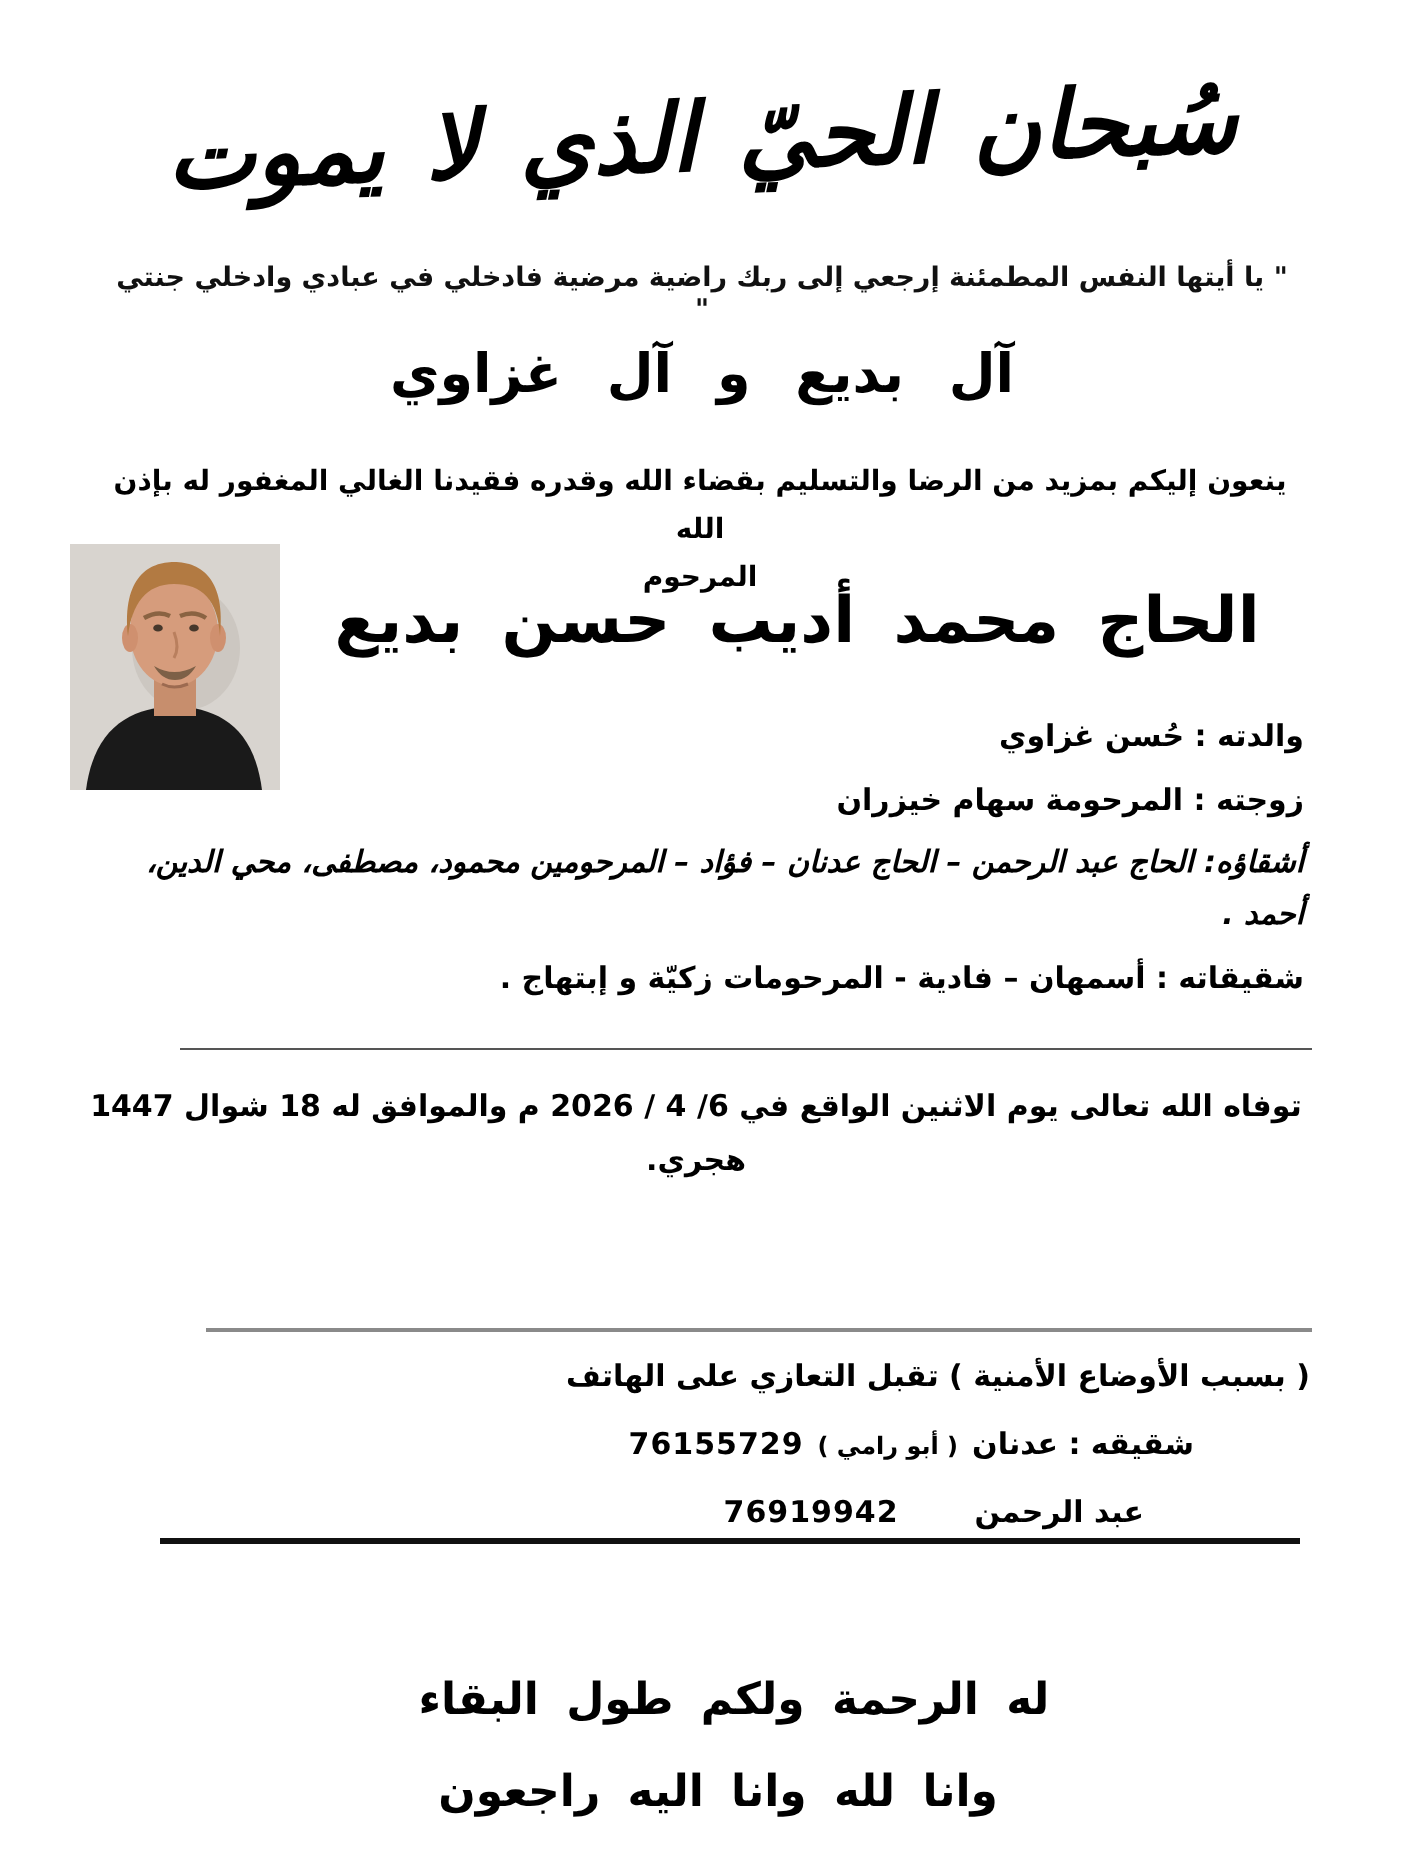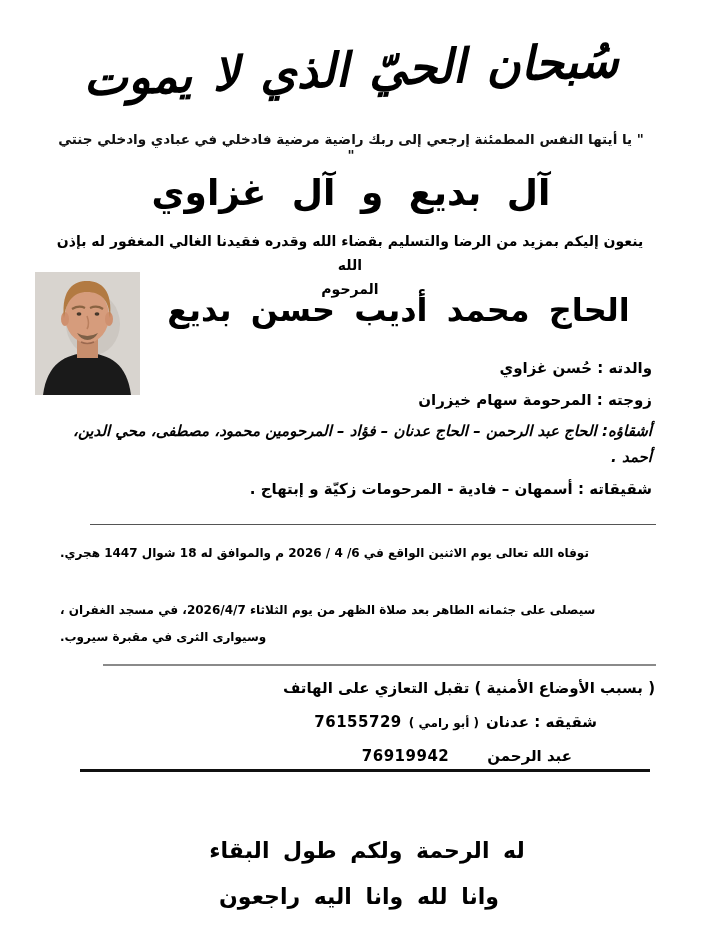--- a/index.html
+++ b/index.html
@@ -28,21 +28,21 @@
   }
   .quote{
     top:131px;left:55px;right:55px;
     text-align:center;
     font-size:13.5px;font-weight:bold;
     color:#111;
   }
   .families-title{
     top:172px;left:0;right:0;
     text-align:center;
-    font-size:36px;font-weight:bold;
+    font-size:27px;font-weight:bold;
     word-spacing:13px;
   }
   .announcement{
     top:229px;left:50px;right:52px;
     text-align:center;
     font-size:14px;font-weight:bold;
     line-height:24px;
   }
   .photo{
     top:272px;left:35px;
@@ -63,23 +63,23 @@
   }
   .mother{top:355px;}
   .wife{top:387px;}
   .brothers{top:418px;font-style:italic;}
   .sisters{top:476px;}
   .rule{border:0;margin:0;padding:0;}
   .rule-1{top:524px;left:90px;right:46px;border-top:1px solid #555;}
   .rule-2{top:664px;left:103px;right:46px;border-top:2px solid #8a8a8a;}
   .rule-3{top:769px;left:80px;right:52px;border-top:3px solid #111;}
   .death-paragraph{
-    left:60px;right:50px;
-    text-align:left;
-    font-size:12px;font-weight:bold;
+    left:44px;right:50px;
+    text-align:center;
+    font-size:15px;font-weight:bold;
     line-height:27px;
   }
   .date-par{top:540px;}
   .funeral-par{top:597px;}
   .security-note{
     top:679px;left:60px;right:47px;
     text-align:right;
     font-size:15px;font-weight:bold;
   }
   .contact-row{
@@ -141,21 +141,20 @@
   <div class="abs deceased-name">الحاج محمد أديب حسن بديع</div>
 
   <div class="abs detail-line mother">والدته : حُسن غزاوي</div>
   <div class="abs detail-line wife">زوجته :  المرحومة سهام خيزران</div>
   <div class="abs detail-line brothers">أشقاؤه: الحاج عبد الرحمن – الحاج عدنان – فؤاد – المرحومين محمود، مصطفى، محي الدين، أحمد .</div>
   <div class="abs detail-line sisters">شقيقاته : أسمهان – فادية - المرحومات زكيّة و إبتهاج .</div>
 
   <hr class="abs rule rule-1">
 
   <div class="abs death-paragraph date-par">توفاه الله تعالى يوم الاثنين الواقع في  6/ 4 / 2026 م والموافق له  18 شوال 1447 هجري.</div>
-  <div class="abs death-paragraph funeral-par">سيصلى على جثمانه الطاهر بعد صلاة الظهر من يوم الثلاثاء 2026/4/7، في مسجد الغفران ، وسيوارى الثرى في مقبرة سيروب.</div>
 
   <hr class="abs rule rule-2">
 
   <div class="abs security-note">( بسبب الأوضاع الأمنية ) تقبل التعازي على الهاتف</div>
 
   <div class="abs contact-row contact-1">
     <span>شقيقه : عدنان</span>
     <span class="contact-alias">( أبو رامي )</span>
     <span class="contact-phone">76155729</span>
   </div>

